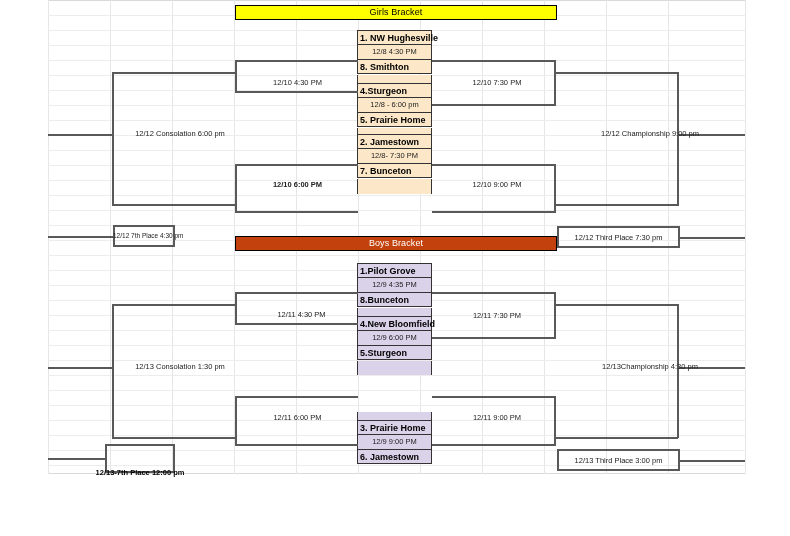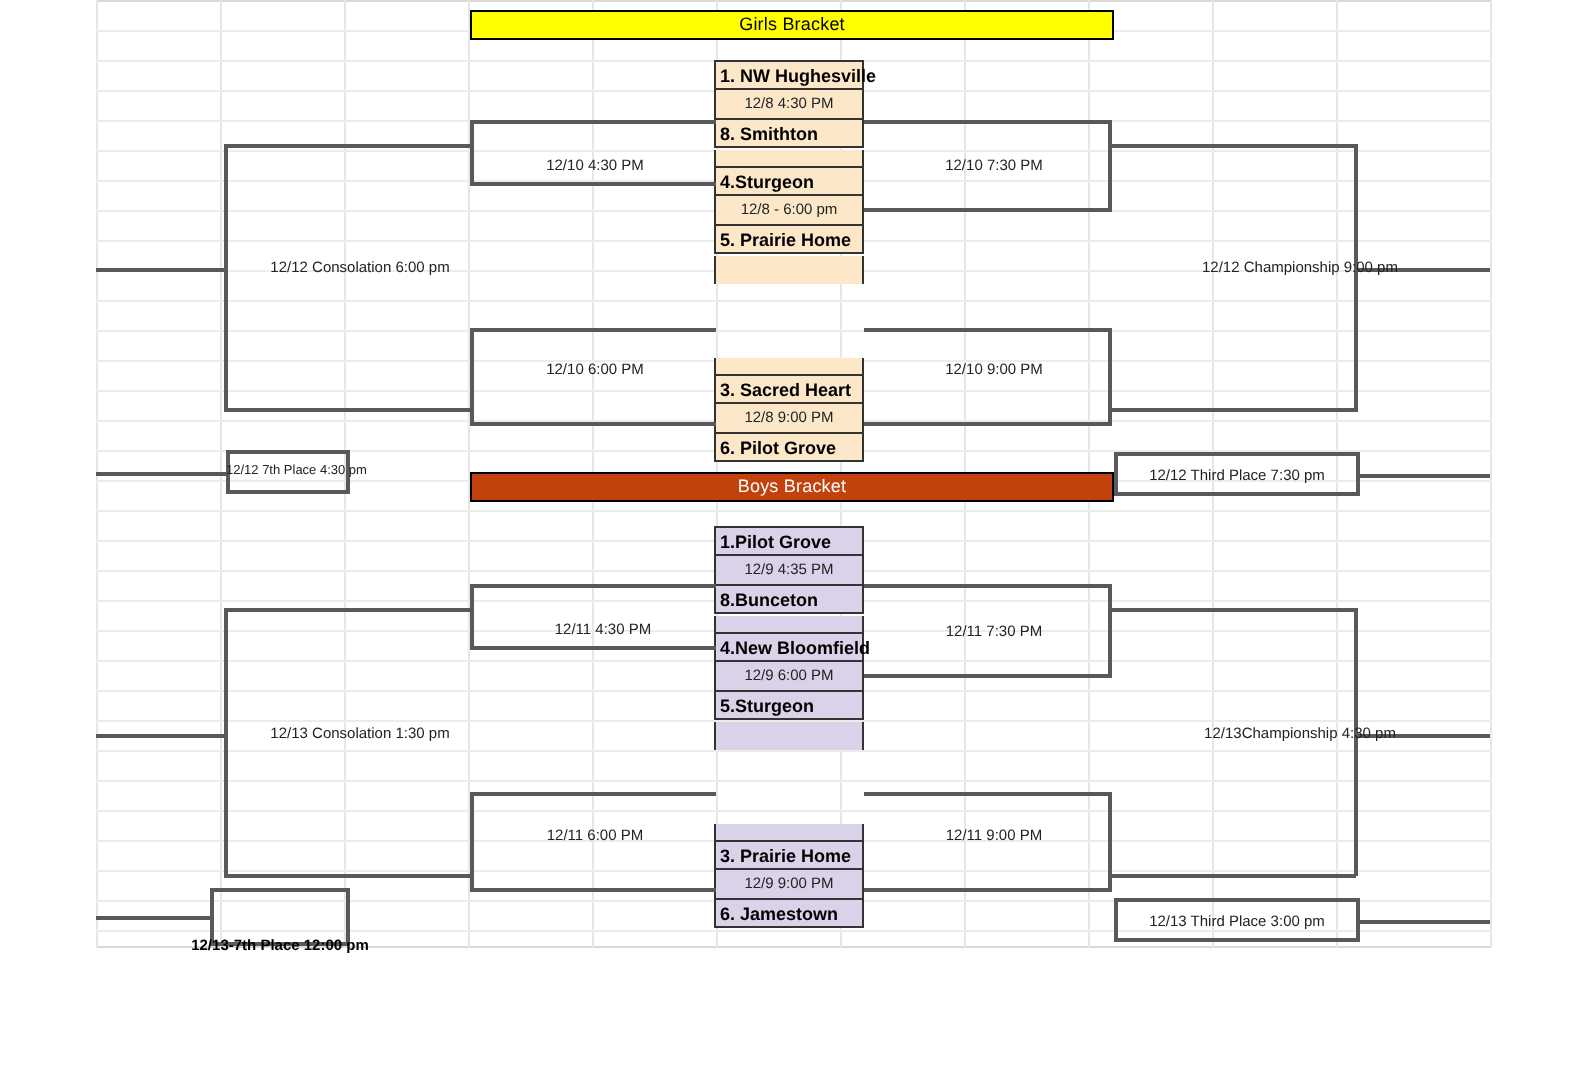--- a/index.html
+++ b/index.html
@@ -202,37 +202,37 @@
   </div>
   <div class="cell blank girls-fill" style="position:absolute; left:357px; top:75px; width:75px;"></div>
 
   <div class="stack" style="left:357px; top:83px; width:75px;">
     <div class="cell team girls-fill">4.Sturgeon</div>
     <div class="cell time girls-fill">12/8 - 6:00 pm</div>
     <div class="cell team girls-fill">5. Prairie Home</div>
   </div>
   <div class="cell blank girls-fill" style="position:absolute; left:357px; top:128px; width:75px; height:14px;"></div>
 
+  <div class="stack" style="left:357px; top:134px; width:75px;">
+    <div class="cell team girls-fill">2. Jamestown</div>
+    <div class="cell time girls-fill">12/8- 7:30 PM</div>
+    <div class="cell team girls-fill">7. Bunceton</div>
+  </div>
   <div class="cell blank girls-fill" style="position:absolute; left:357px; top:179px; width:75px;"></div>
 
-  <div class="stack" style="left:357px; top:187px; width:75px;">
-    <div class="cell team girls-fill">3. Sacred Heart</div>
-    <div class="cell time girls-fill">12/8 9:00 PM</div>
-    <div class="cell team girls-fill">6. Pilot Grove</div>
-  </div>
 
   <div class="hline" style="left:235px; top:60px; width:123px;"></div>
   <div class="hline" style="left:235px; top:91px; width:123px;"></div>
   <div class="vline" style="left:235px; top:60px; height:33px;"></div>
   <div class="matchlabel" style="left:245px; top:78px; width:105px;">12/10 4:30 PM</div>
 
   <div class="hline" style="left:235px; top:164px; width:123px;"></div>
   <div class="hline" style="left:235px; top:211px; width:123px;"></div>
   <div class="vline" style="left:235px; top:164px; height:49px;"></div>
-  <div class="matchlabel" style="left:245px; top:180px; width:105px;">12/10 6:00 PM</div>
+  <div class="matchlabel" style="left:245px; top:180px; width:105px;font-weight:bold;">12/10 6:00 PM</div>
 
   <div class="hline" style="left:432px; top:60px; width:123px;"></div>
   <div class="hline" style="left:432px; top:104px; width:123px;"></div>
   <div class="vline" style="left:554px; top:60px; height:46px;"></div>
   <div class="matchlabel" style="left:442px; top:78px; width:110px;">12/10 7:30 PM</div>
 
   <div class="hline" style="left:432px; top:164px; width:123px;"></div>
   <div class="hline" style="left:432px; top:211px; width:123px;"></div>
   <div class="vline" style="left:554px; top:164px; height:49px;"></div>
   <div class="matchlabel" style="left:442px; top:180px; width:110px;">12/10 9:00 PM</div>

